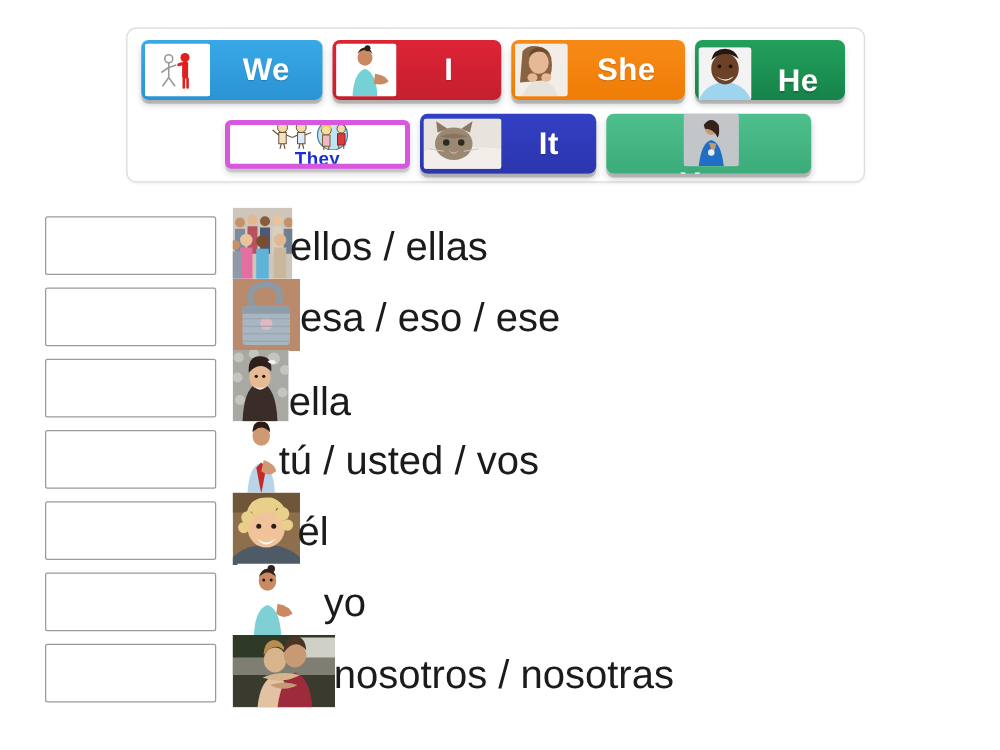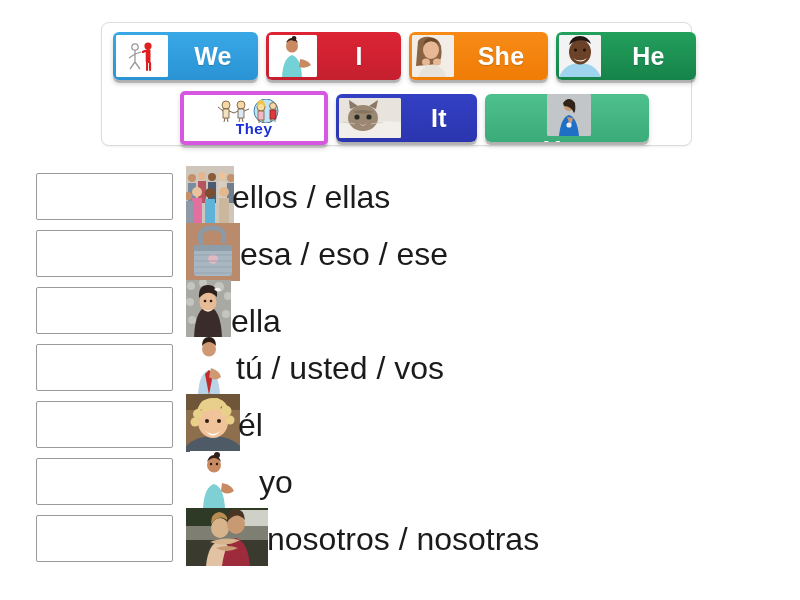--- a/index.html
+++ b/index.html
@@ -63,31 +63,30 @@
     white-space: nowrap;
   }
 
   
   .tile-we   { width: 145px; background: linear-gradient(#39a8e6,#2a93d4); }
   .tile-we .thumb   { width: 52px; }
   .tile-i    { width: 135px; background: linear-gradient(#dd2435,#c51f2e); }
   .tile-i .thumb    { width: 48px; }
   .tile-she  { width: 139px; background: linear-gradient(#f78a17,#ef7d06); }
   .tile-she .thumb  { width: 42px; }
-  .tile-he   { width: 140px; background: linear-gradient(#23a05c,#16834a); }
+  .tile-he   { width: 120px; background: linear-gradient(#23a05c,#16834a); align-items: flex-end; }
   .tile-he .thumb   { width: 42px; }
 
   .tile-they {
-    width: 148px; height: 54px;
+    width: 148px; height: 39px;
     background: #ffffff;
     border: 4px solid #d857e0;
     border-radius: 5px;
     justify-content: center;
     box-shadow: 0 3px 0 rgba(0,0,0,0.12), 0 4px 5px rgba(0,0,0,0.14);
-    font-family: Liberation Mono, monospace;
   }
   .tile-they .they-inner {
     display: flex; flex-direction: column;
     align-items: center; justify-content: center;
     width: 100%;
   }
   .tile-they .they-label {
     color: #1b2fd8; font-weight: bold; font-size: 15px;
     text-shadow: none; padding: 0; line-height: 1;
   }
@@ -373,21 +372,21 @@
       <svg class="ph" viewBox="0 0 46 58" preserveAspectRatio="xMidYMid slice">
         <rect width="46" height="58" fill="#ffffff"></rect>
         <ellipse cx="23" cy="12" rx="7" ry="7.6" fill="#cf9a73"></ellipse>
         <path d="M16 9 q7 -8 14 0 q0 -9 -7 -9 q-7 0 -7 9z" fill="#2c1d14"></path>
         <path d="M12 58 q1 -22 11 -25 q10 3 11 25z" fill="#b9d4e8"></path>
         <path d="M23 33 l-4 4 l4 21 l4 -21z" fill="#c52a2a"></path>
         <path d="M19 24 l4 6 l4 -6 l-4 -2z" fill="#ffffff"></path>
         <path d="M25 31 q9 3 10 9 q-6 5 -12 0z" fill="#cf9a73"></path>
       </svg>
     </div>
-    <div class="row-text" style="left:236px;">tú / usted / vos</div>
+    <div class="row-text" style="left:223px;">tú / usted / vos</div>
   </div>
 
   <div class="row">
     <div class="dropbox"></div>
     <div class="row-pic" style="width:54px;">
       <svg class="ph" viewBox="0 0 54 58" preserveAspectRatio="xMidYMid slice">
         <rect width="54" height="58" fill="#8d6f4e"></rect>
         <rect y="0" width="54" height="16" fill="#6f5638"></rect>
         <path d="M0 52 q10 -10 27 -10 q17 0 27 10 L54 58 L0 58z" fill="#4e5a66"></path>
         <ellipse cx="27" cy="28" rx="15" ry="16" fill="#f0c39a"></ellipse>

